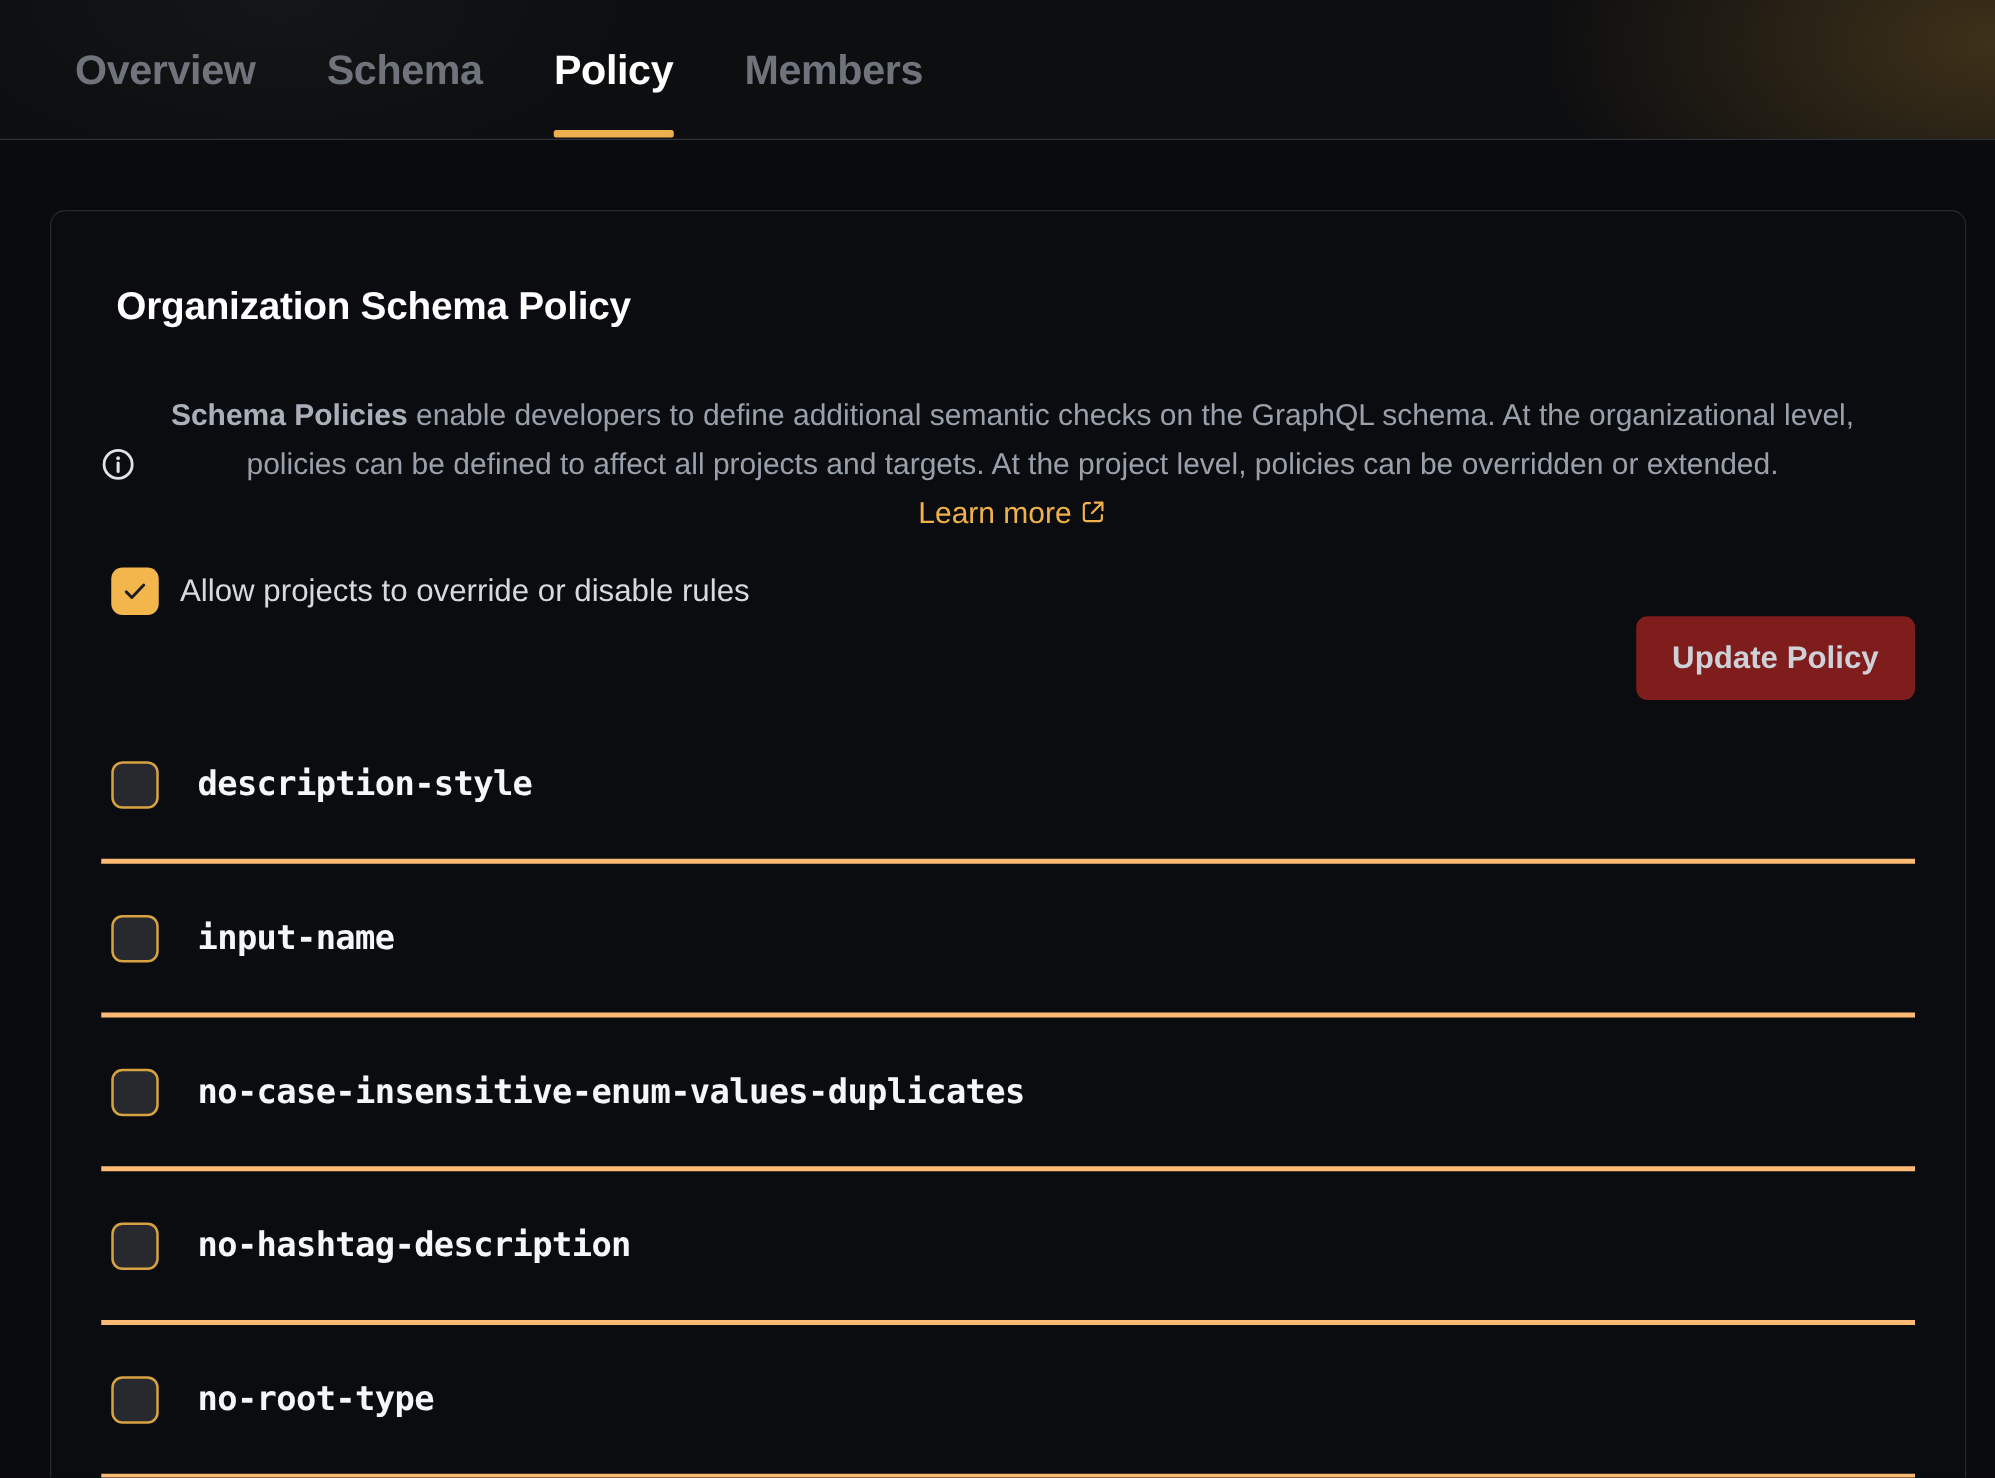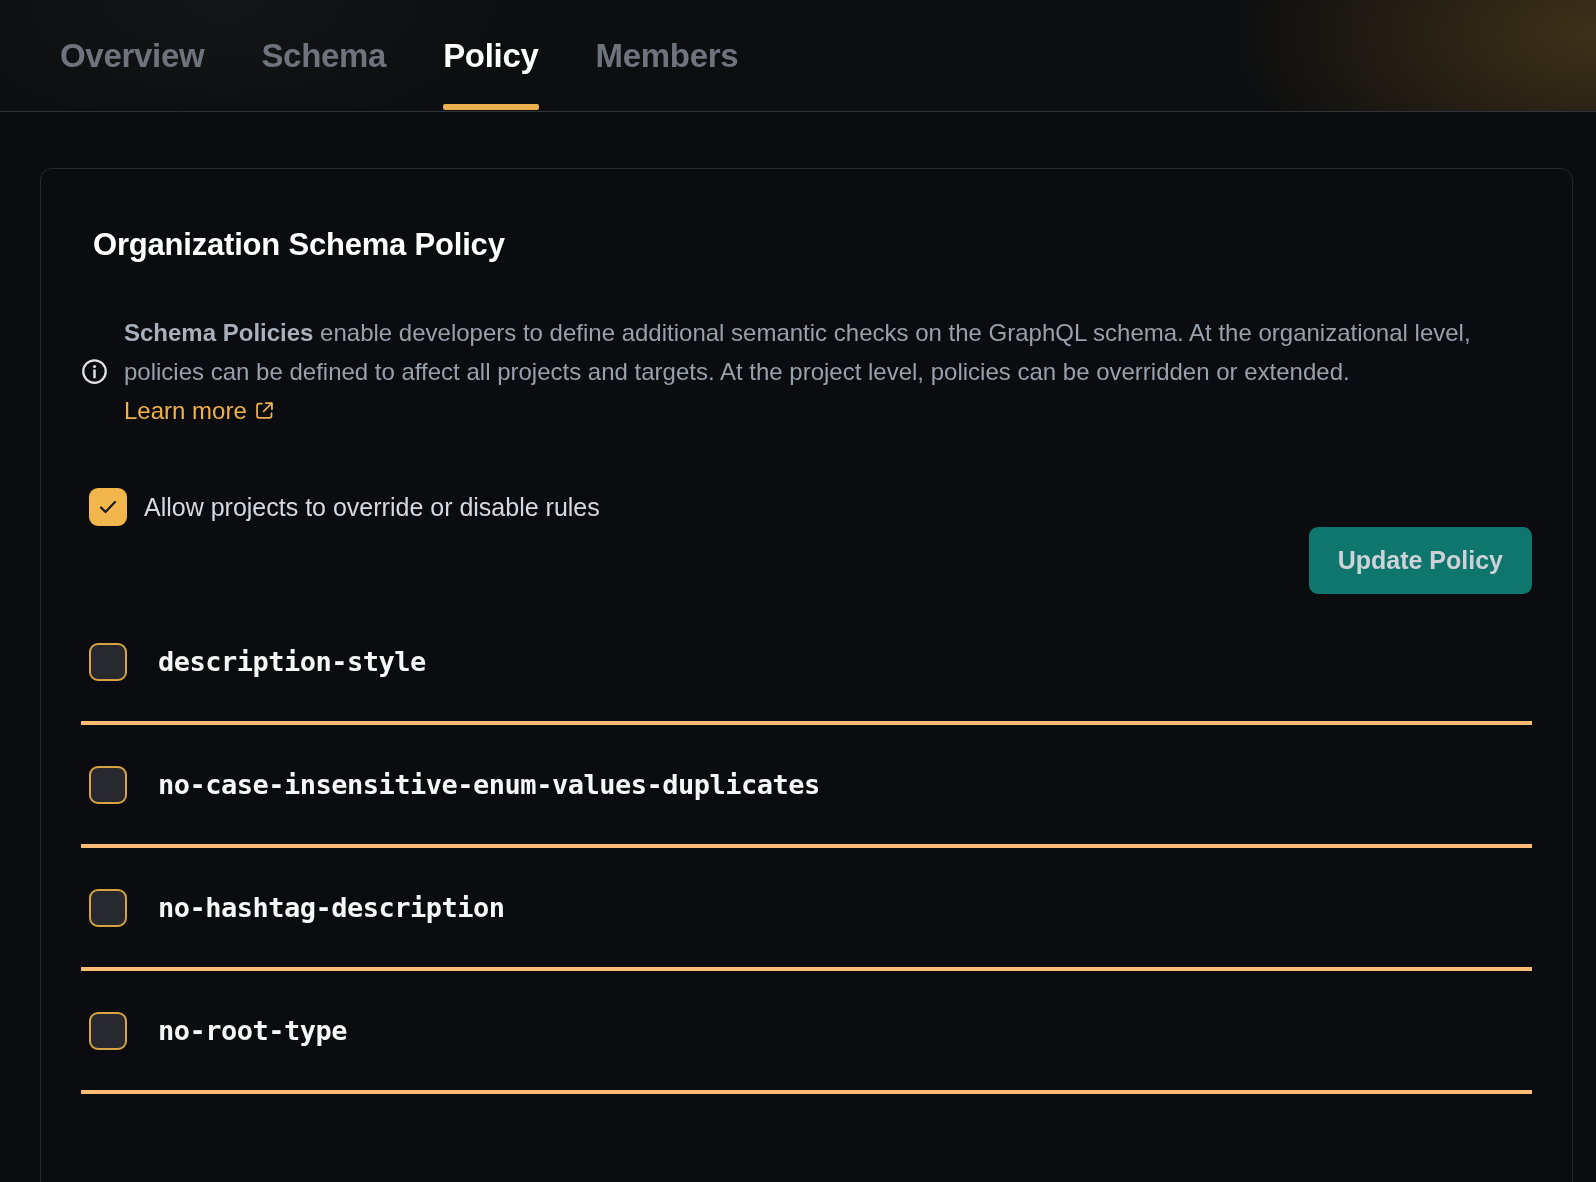--- a/index.html
+++ b/index.html
@@ -65,40 +65,40 @@
     color: #ffffff;
     letter-spacing: -0.2px;
   }
 
   
   .info-row {
     margin-top: 26px;
     display: flex;
     align-items: center;
     gap: 16px;
+    text-align: center;
   }
   .info-icon { flex: 0 0 27px; width: 27px; height: 27px; }
   .info-text {
     font-size: 24px;
     line-height: 39px;
     color: #98a0ab;
     max-width: 1372px;
   }
   .info-text .lead-bold { font-weight: 700; color: #a9b0ba; }
   .learn-link {
     color: #f0b14d;
     text-decoration: none;
     cursor: pointer;
     white-space: nowrap;
   }
   .ext-icon { width: 21px; height: 21px; margin-left: 7px; vertical-align: -2px; }
 
   
   .allow-row {
-    margin-top: 34px;
     margin-left: 8px;
     display: flex;
     align-items: center;
     gap: 17px;
   }
   .checkbox {
     width: 38px;
     height: 38px;
     border-radius: 9px;
     flex: 0 0 38px;
@@ -116,21 +116,21 @@
 
   
   .button-row {
     display: flex;
     justify-content: flex-end;
     margin-top: 1px;
   }
   .update-btn {
     height: 67px;
     padding: 0 29px;
-    background: #0f766e;
+    background: #7f1d1d;
     color: #ced2d8;
     font-family: "Liberation Sans", "DejaVu Sans", sans-serif;
     font-size: 25px;
     font-weight: 700;
     border: none;
     border-radius: 9px;
     cursor: pointer;
   }
 
   
@@ -203,20 +203,24 @@
       <button class="update-btn">Update Policy</button>
     </div>
 
     <div class="rules">
       <div class="rule-row">
         <div class="checkbox unchecked"></div>
         <span class="rule-name">description-style</span>
       </div>
       <div class="rule-row">
         <div class="checkbox unchecked"></div>
+        <span class="rule-name">input-name</span>
+      </div>
+      <div class="rule-row">
+        <div class="checkbox unchecked"></div>
         <span class="rule-name">no-case-insensitive-enum-values-duplicates</span>
       </div>
       <div class="rule-row">
         <div class="checkbox unchecked"></div>
         <span class="rule-name">no-hashtag-description</span>
       </div>
       <div class="rule-row">
         <div class="checkbox unchecked"></div>
         <span class="rule-name">no-root-type</span>
       </div>

